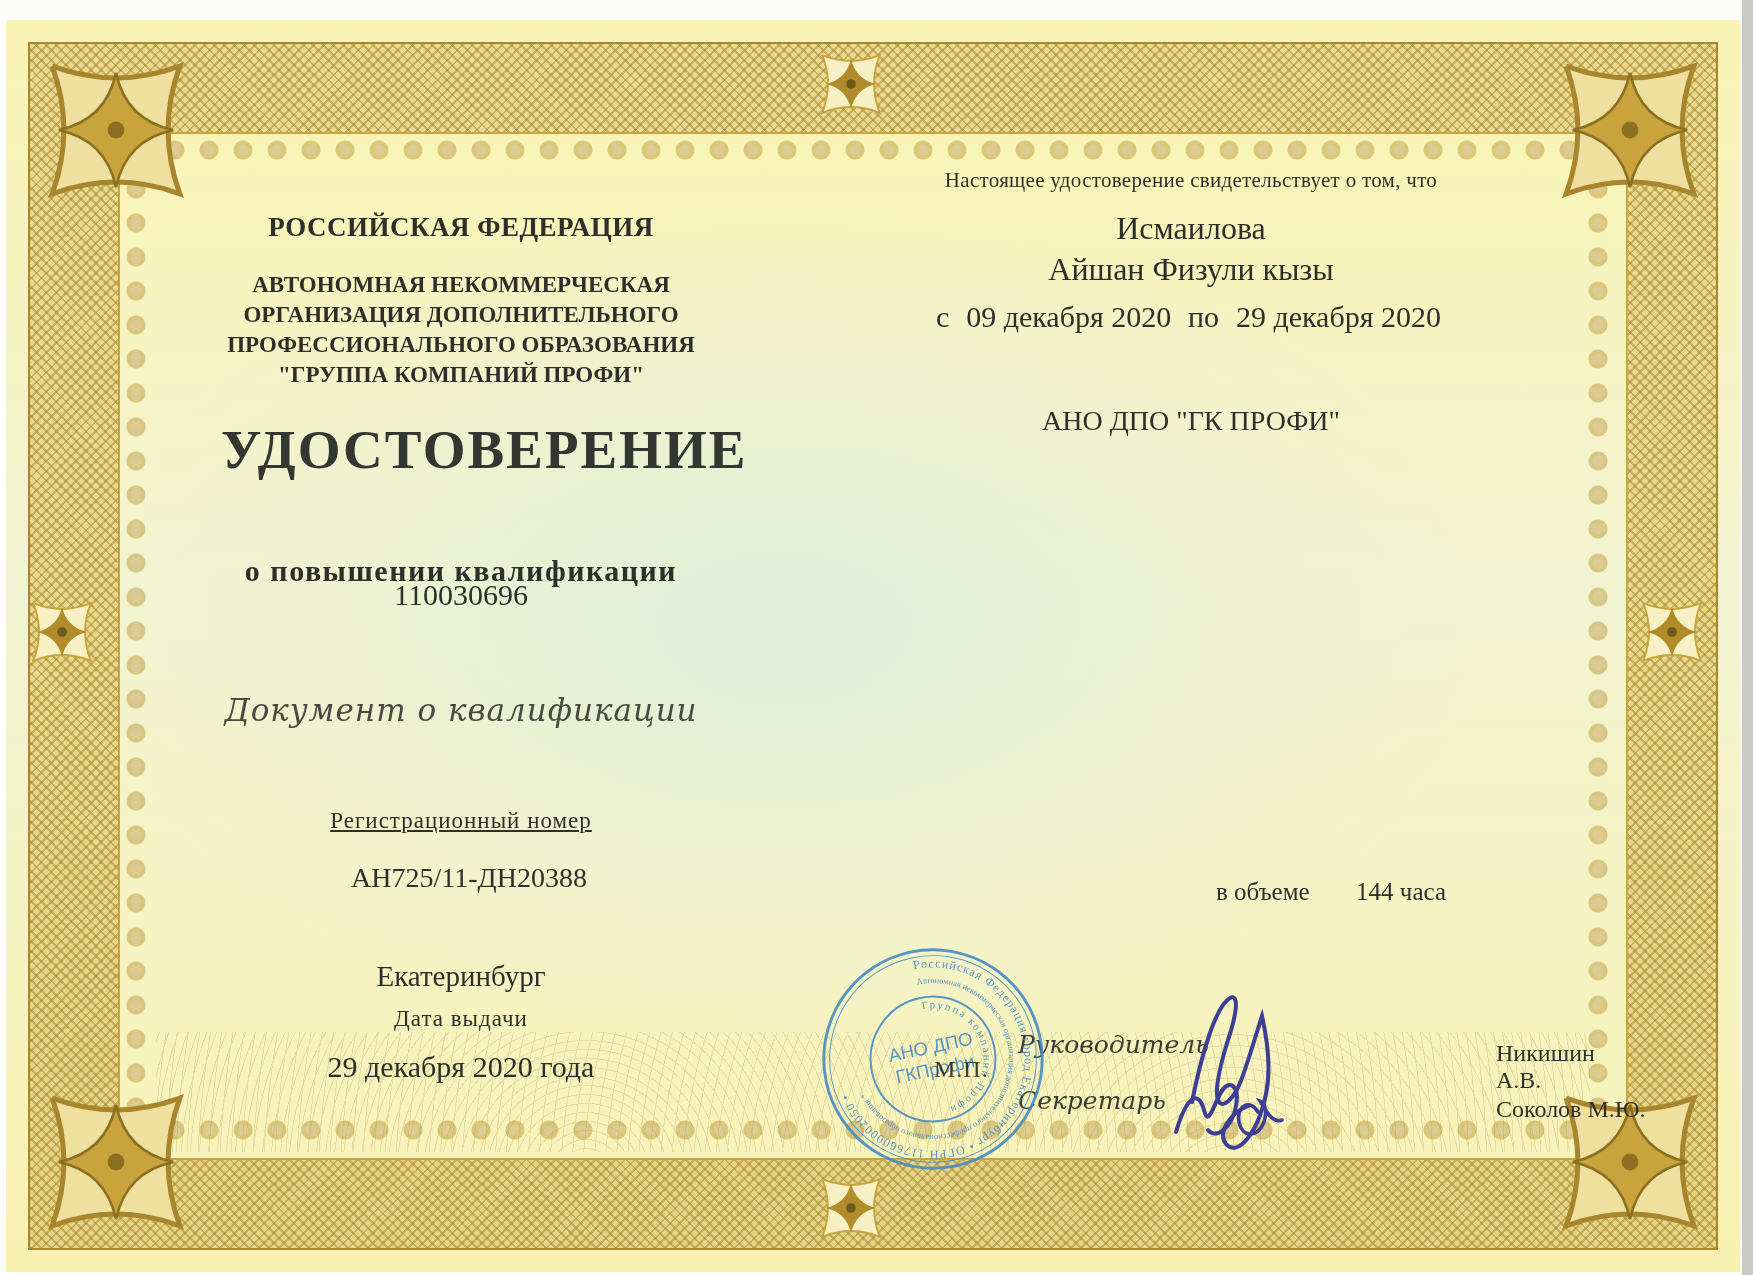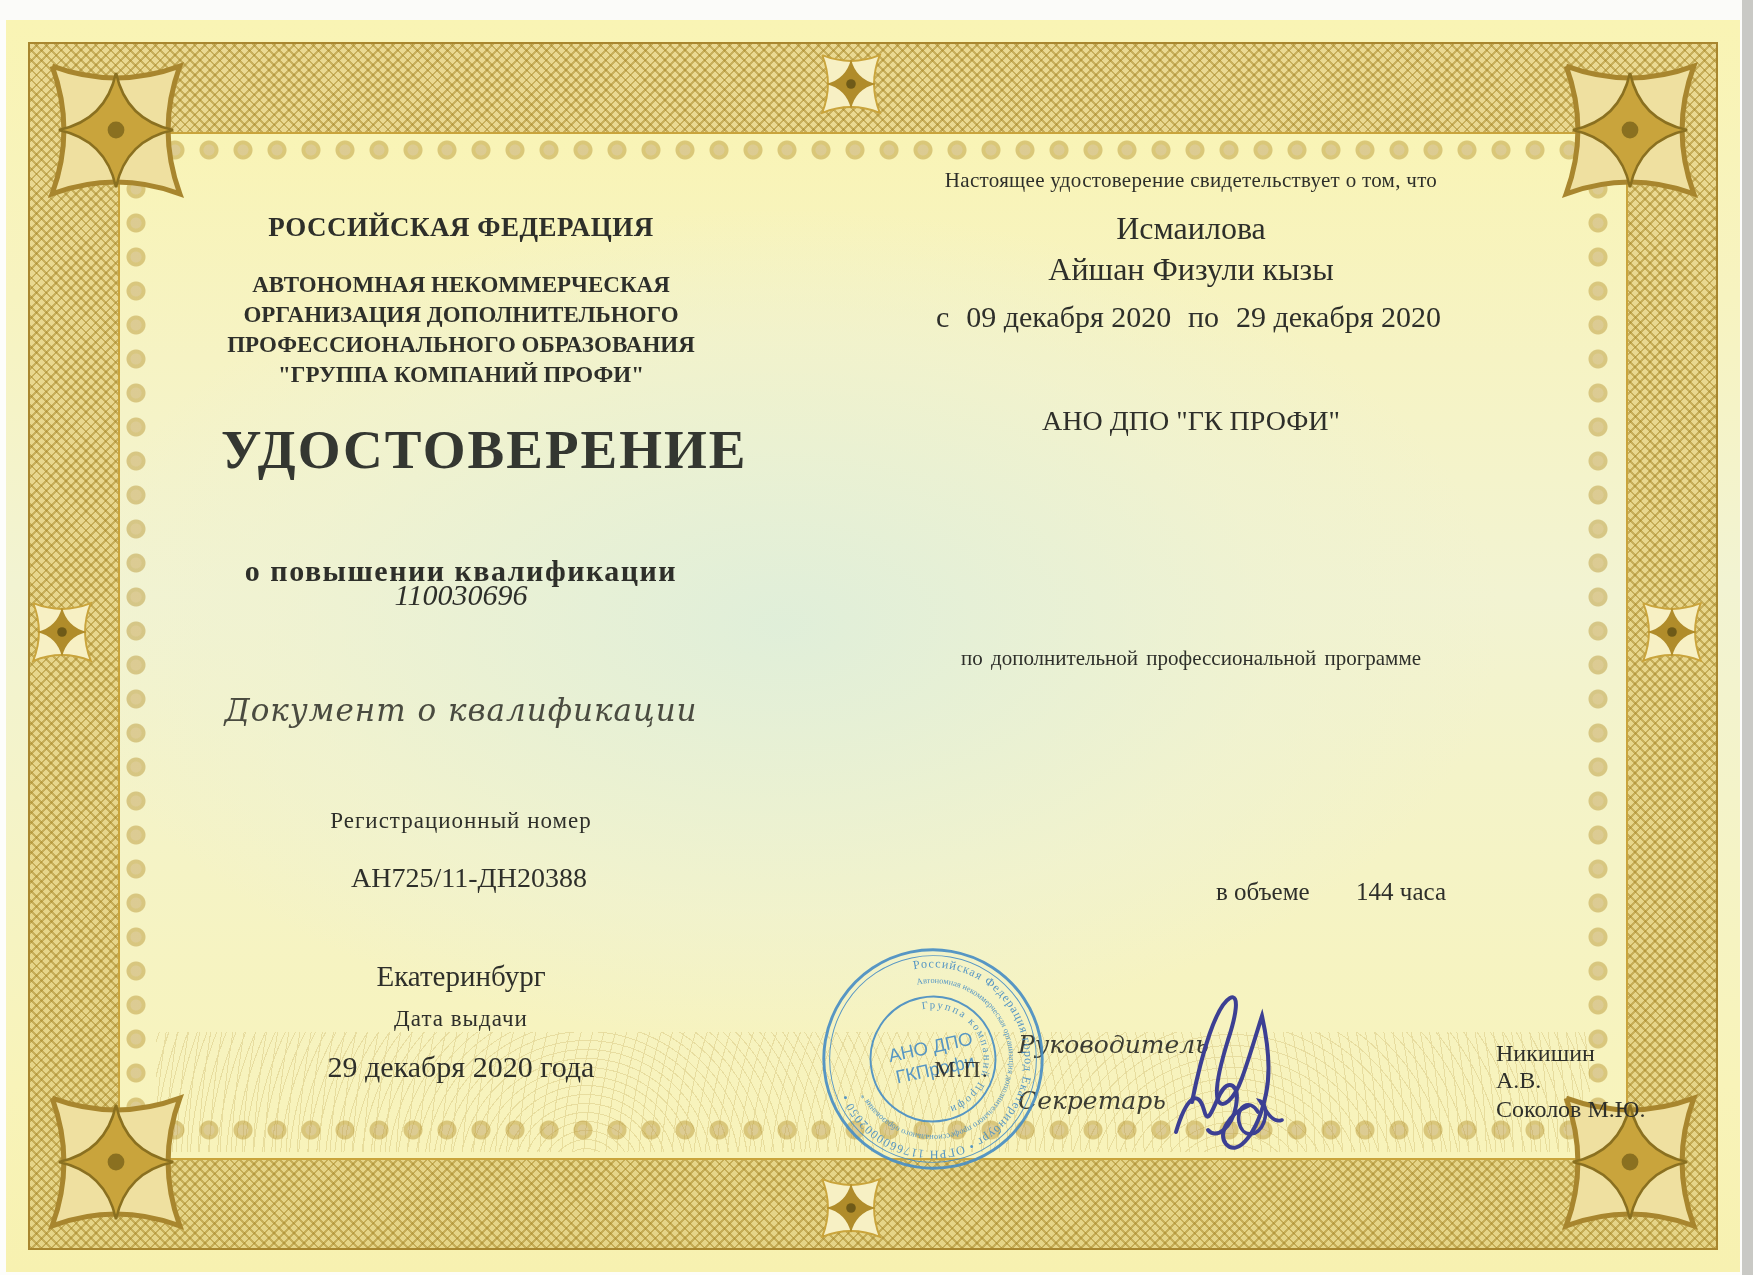--- a/index.html
+++ b/index.html
@@ -45,21 +45,21 @@
   .medal.left{left:8px;top:564px;} .medal.right{right:20px;top:564px;}
 
   .abs{position:absolute;}
   .ctr{text-align:center;}
   .country{top:192px;width:480px;font-size:27px;font-weight:bold;letter-spacing:.5px;}
   .org{top:250px;width:480px;font-size:23px;font-weight:600;line-height:30px;}
   .title{top:398px;width:480px;font-size:55px;font-weight:bold;letter-spacing:2px;color:#343731;}
   .subtitle{top:490px;width:480px;font-size:30px;letter-spacing:1.5px;font-weight:600;margin-top:44px;}
   .blanknum{top:558px;width:480px;font-size:30px;}
   .doctype{top:672px;width:480px;font-size:31px;font-style:italic;color:#4a4b40;letter-spacing:1px;font-family:"DejaVu Serif", serif;}
-  .reglabel{top:788px;width:480px;font-size:23px;letter-spacing:1px;}
+  .reglabel{top:788px;width:480px;font-size:23px;letter-spacing:1px;text-decoration:underline;}
   .regnum{top:842px;width:480px;font-size:28px;}
   .citylabel{top:896px;width:480px;font-size:25px;}
   .cityval{top:940px;width:480px;font-size:29px;}
   .datelabel{top:986px;width:480px;font-size:23px;letter-spacing:1px;}
   .dateval{top:1030px;width:480px;font-size:30px;}
 
   
   .statement{left:905px;top:148px;width:560px;font-size:21px;letter-spacing:.3px;}
   .surname{left:905px;top:190px;width:560px;font-size:32px;}
   .firstname{left:905px;top:231px;width:560px;font-size:32px;}
@@ -140,39 +140,38 @@
 
     <div class="abs ctr country" style="left:215px;">РОССИЙСКАЯ ФЕДЕРАЦИЯ</div>
     <div class="abs ctr org" style="left:215px;">
       <div>АВТОНОМНАЯ НЕКОММЕРЧЕСКАЯ</div>
       <div>ОРГАНИЗАЦИЯ ДОПОЛНИТЕЛЬНОГО</div>
       <div>ПРОФЕССИОНАЛЬНОГО ОБРАЗОВАНИЯ</div>
       <div>"ГРУППА КОМПАНИЙ ПРОФИ"</div>
     </div>
     <div class="abs ctr title" style="left:215px;">УДОСТОВЕРЕНИЕ</div>
     <div class="abs ctr subtitle" style="left:215px;">о повышении квалификации</div>
-    <div class="abs ctr blanknum" style="left:215px;font-style:italic;">110030696</div>
+    <div class="abs ctr blanknum" style="left:215px;">110030696</div>
     <div class="abs ctr doctype" style="left:215px;">Документ о квалификации</div>
     <div class="abs ctr reglabel" style="left:215px;">Регистрационный номер</div>
     <div class="abs ctr regnum" style="left:223px;font-family:Liberation Serif, serif;">АН725/11-ДН20388</div>
     <div class="abs ctr cityval" style="left:215px;">Екатеринбург</div>
     <div class="abs ctr datelabel" style="left:215px;">Дата выдачи</div>
     <div class="abs ctr dateval" style="left:215px;">29 декабря 2020 года</div>
 
     <div class="abs ctr statement">Настоящее удостоверение свидетельствует о том, что</div>
     <div class="abs ctr surname">Исмаилова</div>
     <div class="abs ctr firstname">Айшан Физули кызы</div>
     <div class="abs period">
       <span>с</span>
       <span>09 декабря 2020</span>
       <span>по</span>
       <span>29 декабря 2020</span>
     </div>
     <div class="abs ctr institution">АНО ДПО "ГК ПРОФИ"</div>
-    <div class="abs ctr programlabel">по дополнительной профессиональной программе</div>
     <div class="abs volume">
       <span>в объеме</span>
       <span>144 часа</span>
     </div>
 
     <div class="abs headlabel">Руководитель</div>
     <div class="abs seclabel">Секретарь</div>
     <div class="abs headname">Никишин А.В.</div>
     <div class="abs secname">Соколов М.Ю.</div>
 

